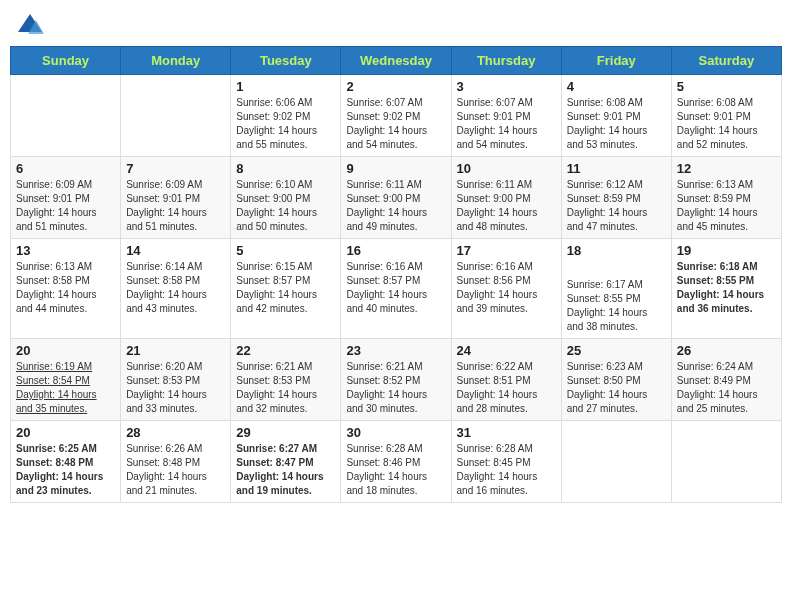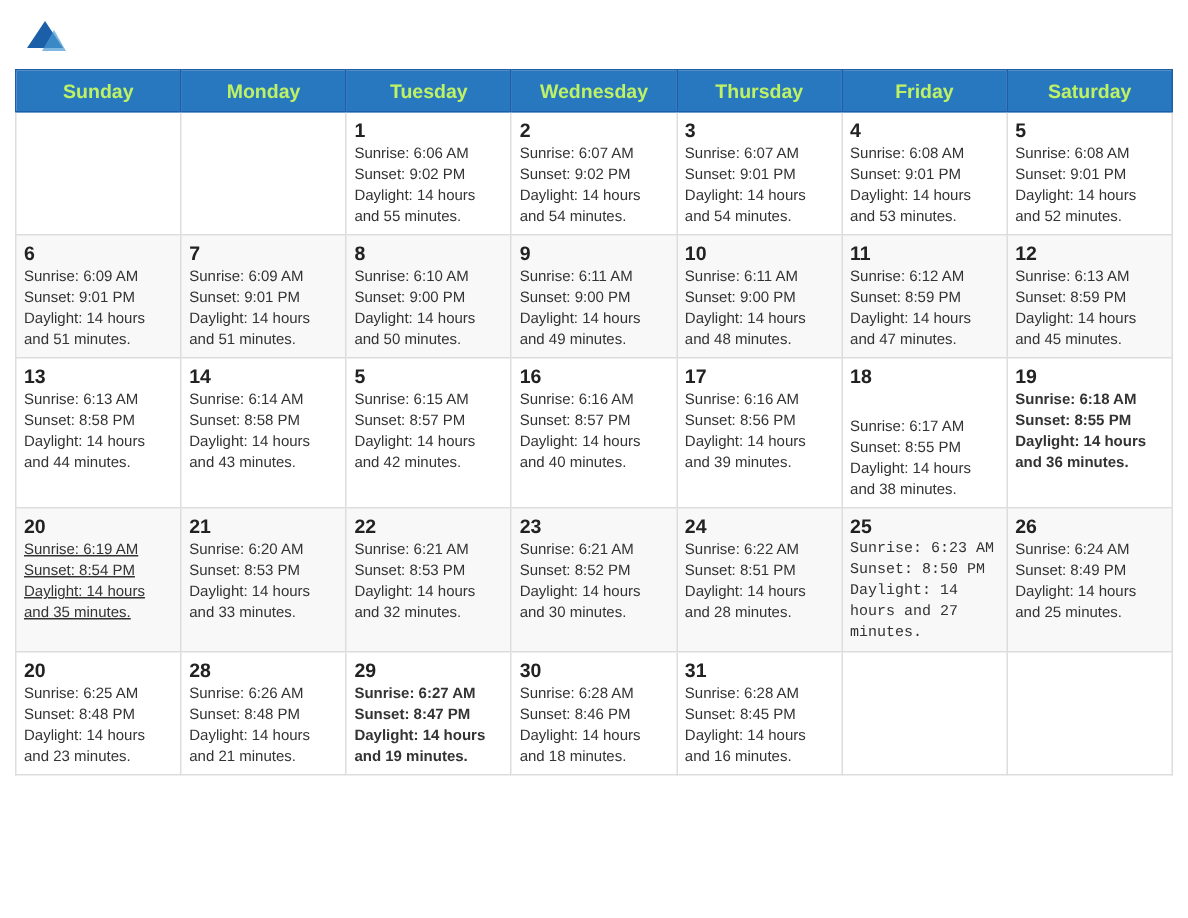--- a/index.html
+++ b/index.html
@@ -269,35 +269,35 @@
 Daylight: 14 hours and 30 minutes.</div>
         </td>
         <td>
           <span class="day-num">24</span>
           <div class="cell-info" style="white-space: pre-line;">Sunrise: 6:22 AM
 Sunset: 8:51 PM
 Daylight: 14 hours and 28 minutes.</div>
         </td>
         <td>
           <span class="day-num">25</span>
-          <div class="cell-info" style="white-space: pre-line; font-family: Liberation Mono, monospace;">Sunrise: 6:23 AM
+          <div class="cell-info" style="white-space: pre-line;">Sunrise: 6:23 AM
 Sunset: 8:50 PM
 Daylight: 14 hours and 27 minutes.</div>
         </td>
         <td>
           <span class="day-num">26</span>
           <div class="cell-info" style="white-space: pre-line;">Sunrise: 6:24 AM
 Sunset: 8:49 PM
 Daylight: 14 hours and 25 minutes.</div>
         </td>
       </tr>
       <tr>
         <td>
           <span class="day-num">20</span>
-          <div class="cell-info" style="white-space: pre-line;">Sunrise: 6:25 AM
+          <div class="cell-info" style="white-space: pre-line; font-weight: bold;">Sunrise: 6:25 AM
 Sunset: 8:48 PM
 Daylight: 14 hours and 23 minutes.</div>
         </td>
         <td>
           <span class="day-num">28</span>
           <div class="cell-info" style="white-space: pre-line;">Sunrise: 6:26 AM
 Sunset: 8:48 PM
 Daylight: 14 hours and 21 minutes.</div>
         </td>
         <td>

